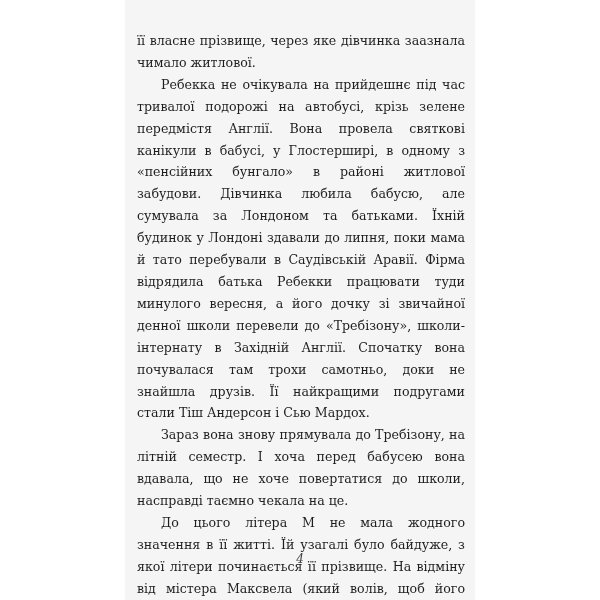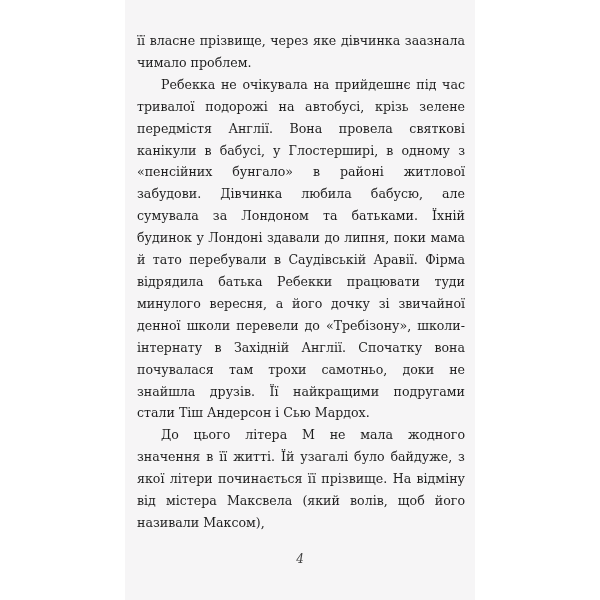--- a/index.html
+++ b/index.html
@@ -47,18 +47,19 @@
       font-style: italic;
       font-size: 12px;
       color: #444444;
     }
   </style>
 </head>
 <body>
 
 <div class="page">
   <div class="text-block">
-    <p>її власне прізвище, через яке дівчинка заазнала чимало проблем.</p>
+    <p>її власне прізвище, через яке дівчинка заазнала чимало житлової.</p>
     <p class="indent">Ребекка не очікувала на прийдешнє під час тривалої подорожі на автобусі, крізь зелене передмістя Англії. Вона провела святкові канікули в бабусі, у Глостерширі, в одному з «пенсійних бунгало» в районі житлової забудови. Дівчинка любила бабусю, але сумувала за Лондоном та батьками. Їхній будинок у Лондоні здавали до липня, поки мама й тато перебували в Саудівській Аравії. Фірма відрядила батька Ребекки працювати туди минулого вересня, а його дочку зі звичайної денної школи перевели до «Требізону», школи-інтернату в Західній Англії. Спочатку вона почувалася там трохи самотньо, доки не знайшла друзів. Її найкращими подругами стали Тіш Андерсон і Сью Мардох.</p>
+    <p class="indent">Зараз вона знову прямувала до Требізону, на літній семестр. І хоча перед бабусею вона вдавала, що не хоче повертатися до школи, насправді таємно чекала на це.</p>
     <p class="indent">До цього літера М не мала жодного значення в її житті. Їй узагалі було байдуже, з якої літери починається її прізвище. На відміну від містера Максвела (який волів, щоб його називали Максом),</p>
   </div>
   <div class="page-number">4</div>
 </div>
 
 </body></html>

